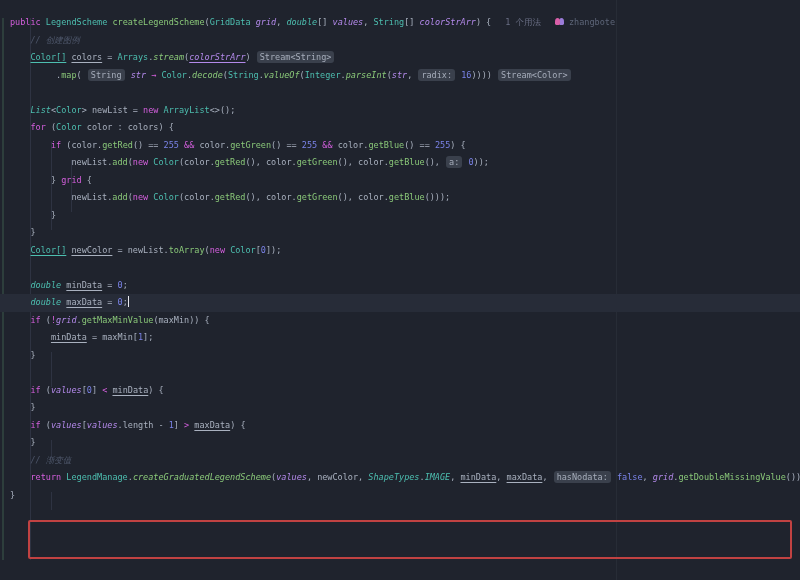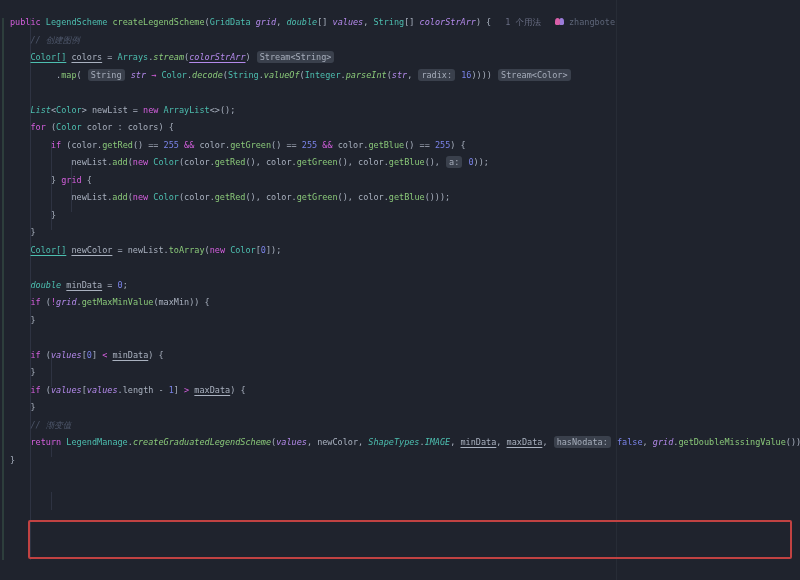--- a/index.html
+++ b/index.html
@@ -80,21 +80,23 @@
       <div class="line"><span class="tk pln">    </span><span class="tk kw">for</span><span class="tk pln"> (</span><span class="tk ty">Color</span><span class="tk pln"> color : colors) {</span></div>
       <div class="line"><span class="tk pln">        </span><span class="tk kw">if</span><span class="tk pln"> (color.</span><span class="tk mth">getRed</span><span class="tk pln">() == </span><span class="tk num">255</span><span class="tk pln"> </span><span class="tk op">&amp;&amp;</span><span class="tk pln"> color.</span><span class="tk mth">getGreen</span><span class="tk pln">() == </span><span class="tk num">255</span><span class="tk pln"> </span><span class="tk op">&amp;&amp;</span><span class="tk pln"> color.</span><span class="tk mth">getBlue</span><span class="tk pln">() == </span><span class="tk num">255</span><span class="tk pln">) {</span></div>
       <div class="line"><span class="tk pln">            newList.</span><span class="tk mth">add</span><span class="tk pln">(</span><span class="tk kw">new</span><span class="tk pln"> </span><span class="tk ty">Color</span><span class="tk pln">(color.</span><span class="tk mth">getRed</span><span class="tk pln">(), color.</span><span class="tk mth">getGreen</span><span class="tk pln">(), color.</span><span class="tk mth">getBlue</span><span class="tk pln">(), </span><span class="tk hint">a:</span><span class="tk pln"> </span><span class="tk num">0</span><span class="tk pln">));</span></div>
       <div class="line"><span class="tk pln">        } </span><span class="tk kw">grid</span><span class="tk pln"> {</span></div>
       <div class="line"><span class="tk pln">            newList.</span><span class="tk mth">add</span><span class="tk pln">(</span><span class="tk kw">new</span><span class="tk pln"> </span><span class="tk ty">Color</span><span class="tk pln">(color.</span><span class="tk mth">getRed</span><span class="tk pln">(), color.</span><span class="tk mth">getGreen</span><span class="tk pln">(), color.</span><span class="tk mth">getBlue</span><span class="tk pln">()));</span></div>
       <div class="line"><span class="tk pln">        }</span></div>
       <div class="line"><span class="tk pln">    }</span></div>
       <div class="line"><span class="tk pln">    </span><span class="tk tyu">Color[]</span><span class="tk pln"> </span><span class="tk und">newColor</span><span class="tk pln"> = newList.</span><span class="tk mth">toArray</span><span class="tk pln">(</span><span class="tk kw">new</span><span class="tk pln"> </span><span class="tk ty">Color</span><span class="tk pln">[</span><span class="tk num">0</span><span class="tk pln">]);</span></div>
       <div class="line"></div>
       <div class="line"><span class="tk pln">    </span><span class="tk tyi">double</span><span class="tk pln"> </span><span class="tk und">minData</span><span class="tk pln"> = </span><span class="tk num">0</span><span class="tk pln">;</span></div>
+      <div class="line hl"><span class="tk pln">    </span><span class="tk tyi">double</span><span class="tk pln"> </span><span class="tk und">maxData</span><span class="tk pln"> = </span><span class="tk num">0</span><span class="tk pln">;</span><span class="caret"></span></div>
       <div class="line"><span class="tk pln">    </span><span class="tk kw">if</span><span class="tk pln"> (</span><span class="tk op">!</span><span class="tk prm">grid</span><span class="tk pln">.</span><span class="tk mth">getMaxMinValue</span><span class="tk pln">(maxMin)) {</span></div>
+      <div class="line"><span class="tk pln">        </span><span class="tk und">minData</span><span class="tk pln"> = maxMin[</span><span class="tk num">1</span><span class="tk pln">];</span></div>
       <div class="line"><span class="tk pln">    }</span></div>
       <div class="line"></div>
       <div class="line"><span class="tk pln">    </span><span class="tk kw">if</span><span class="tk pln"> (</span><span class="tk prm">values</span><span class="tk pln">[</span><span class="tk num">0</span><span class="tk pln">] </span><span class="tk op">&lt;</span><span class="tk pln"> </span><span class="tk und">minData</span><span class="tk pln">) {</span></div>
       <div class="line"><span class="tk pln">    }</span></div>
       <div class="line"><span class="tk pln">    </span><span class="tk kw">if</span><span class="tk pln"> (</span><span class="tk prm">values</span><span class="tk pln">[</span><span class="tk prm">values</span><span class="tk pln">.length - </span><span class="tk num">1</span><span class="tk pln">] </span><span class="tk op">&gt;</span><span class="tk pln"> </span><span class="tk und">maxData</span><span class="tk pln">) {</span></div>
       <div class="line"><span class="tk pln">    }</span></div>
       <div class="line"><span class="tk pln">    </span><span class="tk cmt">// 渐变值</span></div>
       <div class="line"><span class="tk pln">    </span><span class="tk kw">return</span><span class="tk pln"> </span><span class="tk ty">LegendManage</span><span class="tk pln">.</span><span class="tk mthi">createGraduatedLegendScheme</span><span class="tk pln">(</span><span class="tk prm">values</span><span class="tk pln">, newColor, </span><span class="tk tyi">ShapeTypes</span><span class="tk pln">.</span><span class="tk tyi">IMAGE</span><span class="tk pln">, </span><span class="tk und">minData</span><span class="tk pln">, </span><span class="tk und">maxData</span><span class="tk pln">, </span><span class="tk hint">hasNodata:</span><span class="tk pln"> </span><span class="tk num">false</span><span class="tk pln">, </span><span class="tk prm">grid</span><span class="tk pln">.</span><span class="tk mth">getDoubleMissingValue</span><span class="tk pln">());</span></div>
       <div class="line"><span class="tk pln">}</span></div>
     </div>

